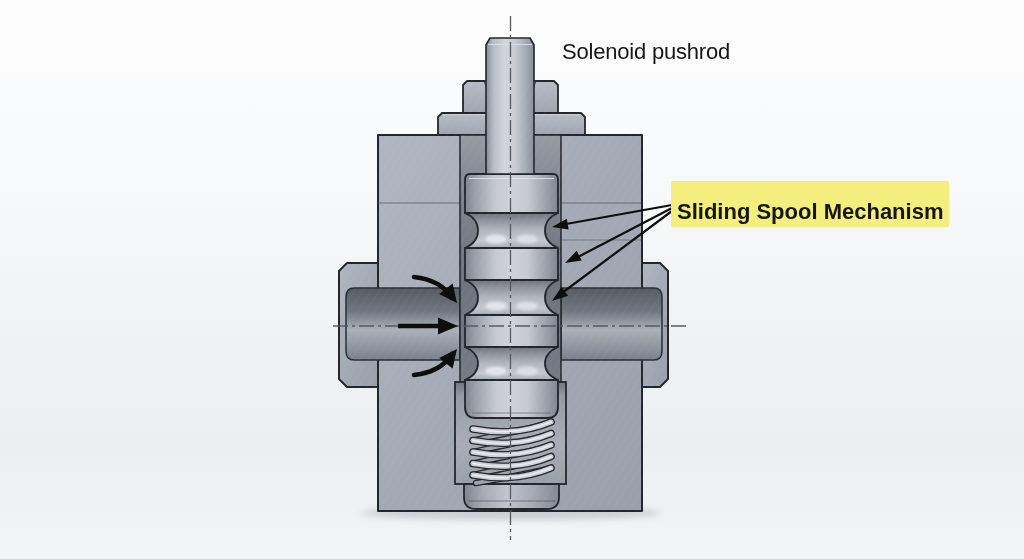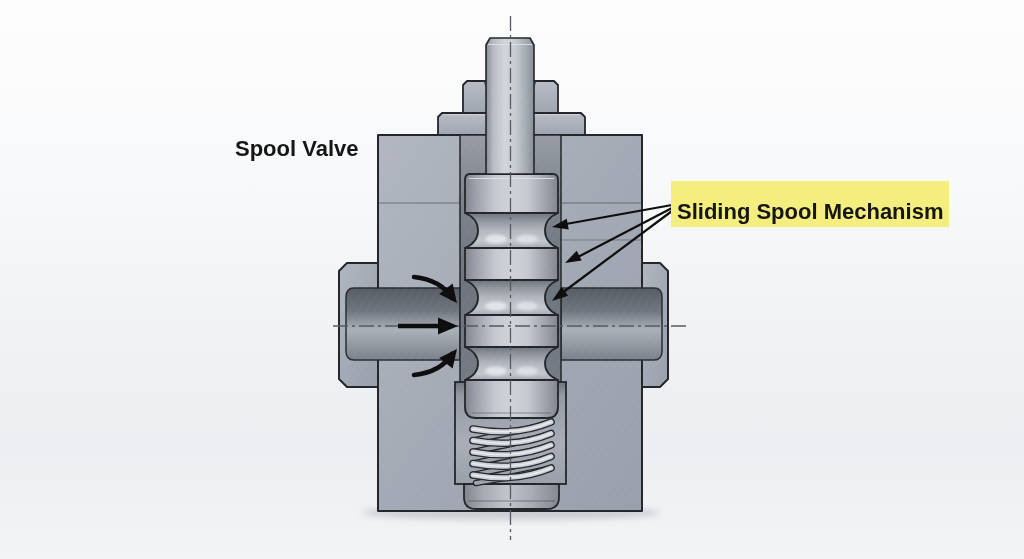--- a/index.html
+++ b/index.html
@@ -191,15 +191,15 @@
   <g>
     <line x1="672" y1="205" x2="566" y2="224" stroke="#0e0e0e" stroke-width="2.2"></line>
     <polygon points="0,0 -16,5.5 -16,-5.5" fill="#0e0e0e" transform="translate(552,227) rotate(169.6)"></polygon>
     <line x1="672" y1="208" x2="576" y2="258" stroke="#0e0e0e" stroke-width="2.2"></line>
     <polygon points="0,0 -16,5.5 -16,-5.5" fill="#0e0e0e" transform="translate(565,263) rotate(152.8)"></polygon>
     <line x1="672" y1="211" x2="562" y2="293" stroke="#0e0e0e" stroke-width="2.2"></line>
     <polygon points="0,0 -16,5.5 -16,-5.5" fill="#0e0e0e" transform="translate(552,301) rotate(143.1)"></polygon>
   </g>
 </svg>
 
-  <div class="label label-spoolvalve">Spool Valve</div>
+  <div class="label label-pushrod">Solenoid pushrod</div>
   <div class="label label-sliding">Sliding Spool Mechanism</div>
 </div>
 
 </body></html>

